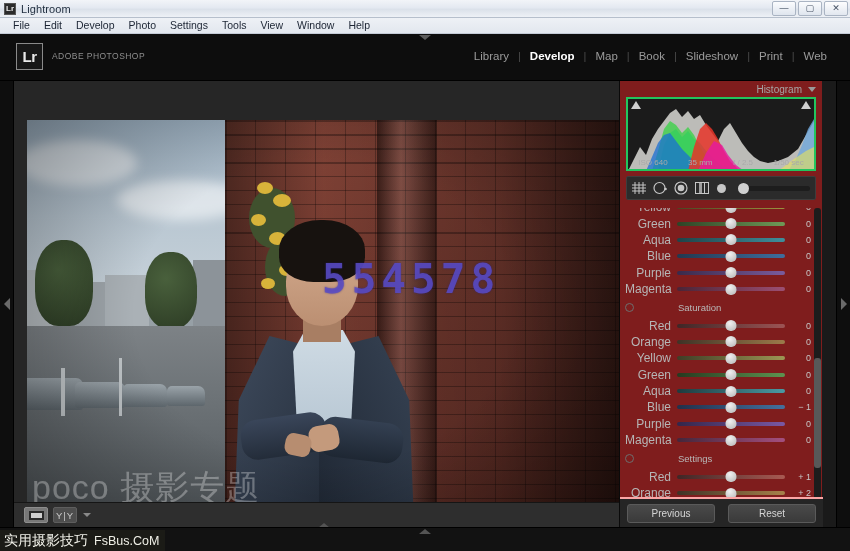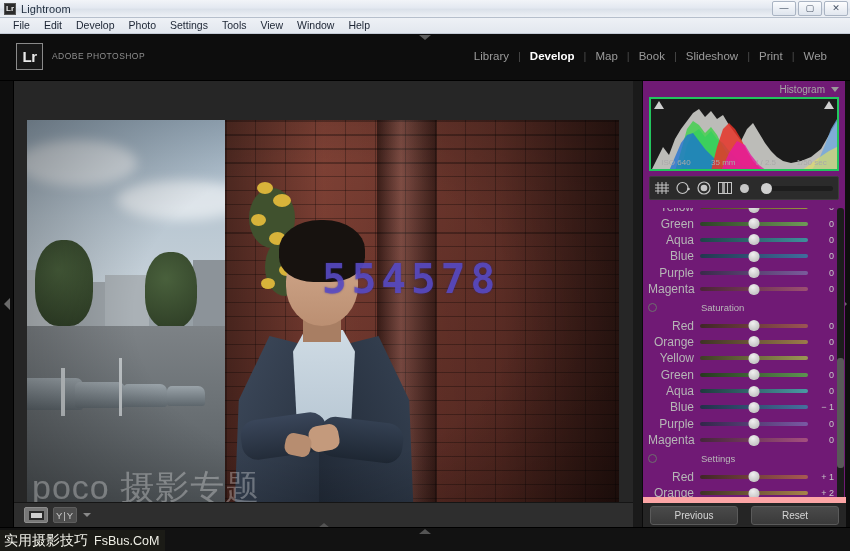--- a/index.html
+++ b/index.html
@@ -285,23 +285,23 @@
   }
   .center-bottom-arrow {
     position: absolute; left: 50%; bottom: -1px; transform: translateX(-50%);
     width: 0; height: 0;
     border-left: 6px solid transparent; border-right: 6px solid transparent;
     border-bottom: 5px solid #545454;
   }
 
   
   .rpanel {
-    position: absolute; left: 642px; top: 47px;
+    position: absolute; left: 619px; top: 47px;
     width: 203px; height: 446px;
-    background: #701a75;
+    background: #7f1d1d;
     border-left: 1px solid #0a0a0a;
   }
   .panel-head {
     height: 16px; display: flex; align-items: center;
     justify-content: flex-end; padding-right: 6px;
     color: #a6a6a6; font-size: 10px;
   }
   .panel-caret {
     width: 0; height: 0; margin-left: 6px;
     border-left: 4px solid transparent; border-right: 4px solid transparent;
@@ -379,21 +379,21 @@
   .scrollbar {
     position: absolute; right: 1px; top: 127px;
     width: 7px; height: 296px; background: #1c1c1c; border-radius: 3px;
   }
   .scrollthumb {
     position: absolute; left: 0; top: 150px;
     width: 7px; height: 110px; background: #585858; border-radius: 3px;
   }
   .rpanel-bottom {
     position: absolute; left: 0; bottom: 0; width: 203px; height: 30px;
-    background: #252525; border-top: 6px solid #fca5a5;
+    background: #252525; border-top: 2px solid #fca5a5;
     display: flex; align-items: center; justify-content: space-between;
     padding: 0 7px;
   }
   .lrbtn {
     width: 88px; height: 19px;
     background: linear-gradient(to bottom,#4a4a4a,#3a3a3a);
     border: 1px solid #5a5a5a; border-radius: 3px;
     color: #d5d5d5; font-size: 10px;
     display: flex; align-items: center; justify-content: center;
   }

